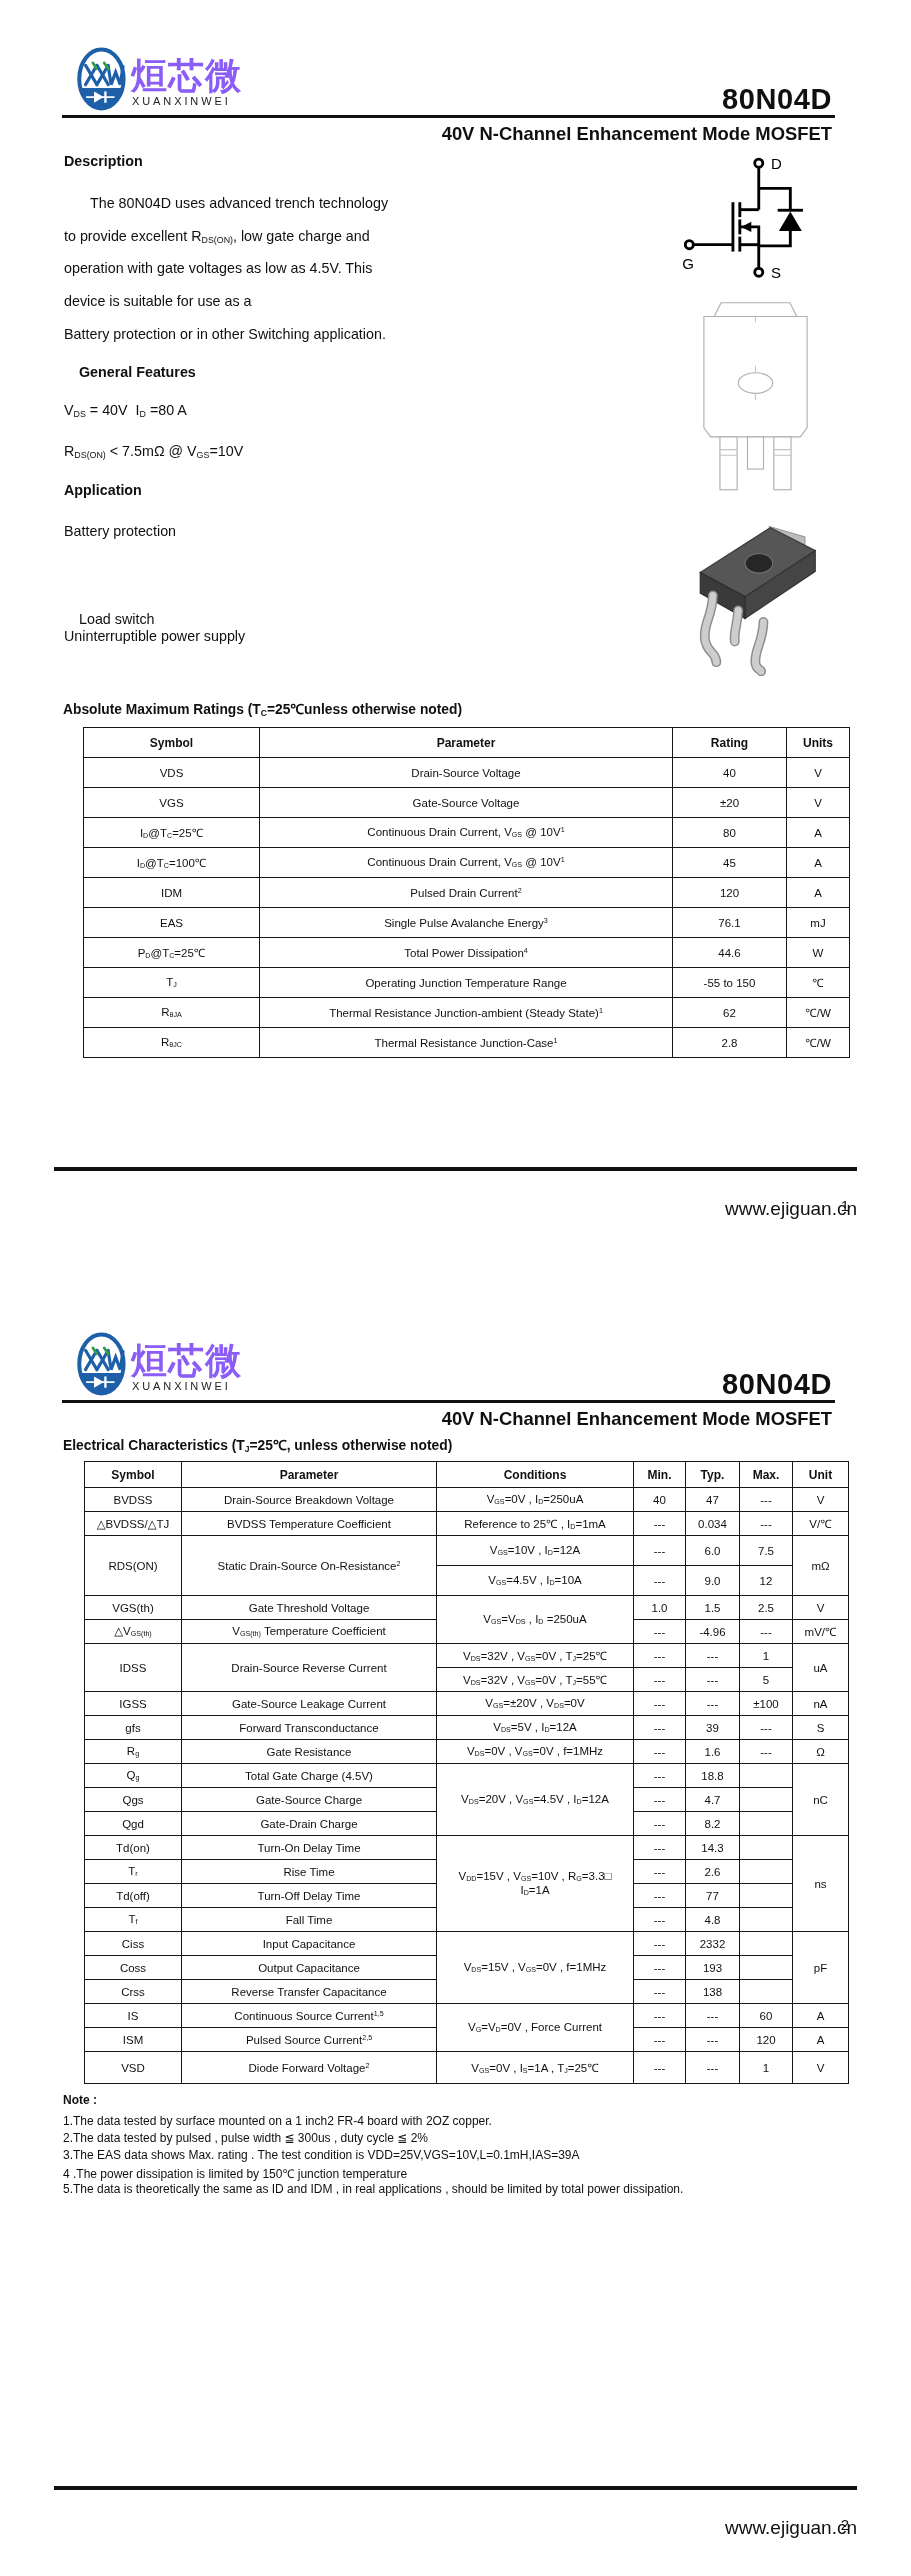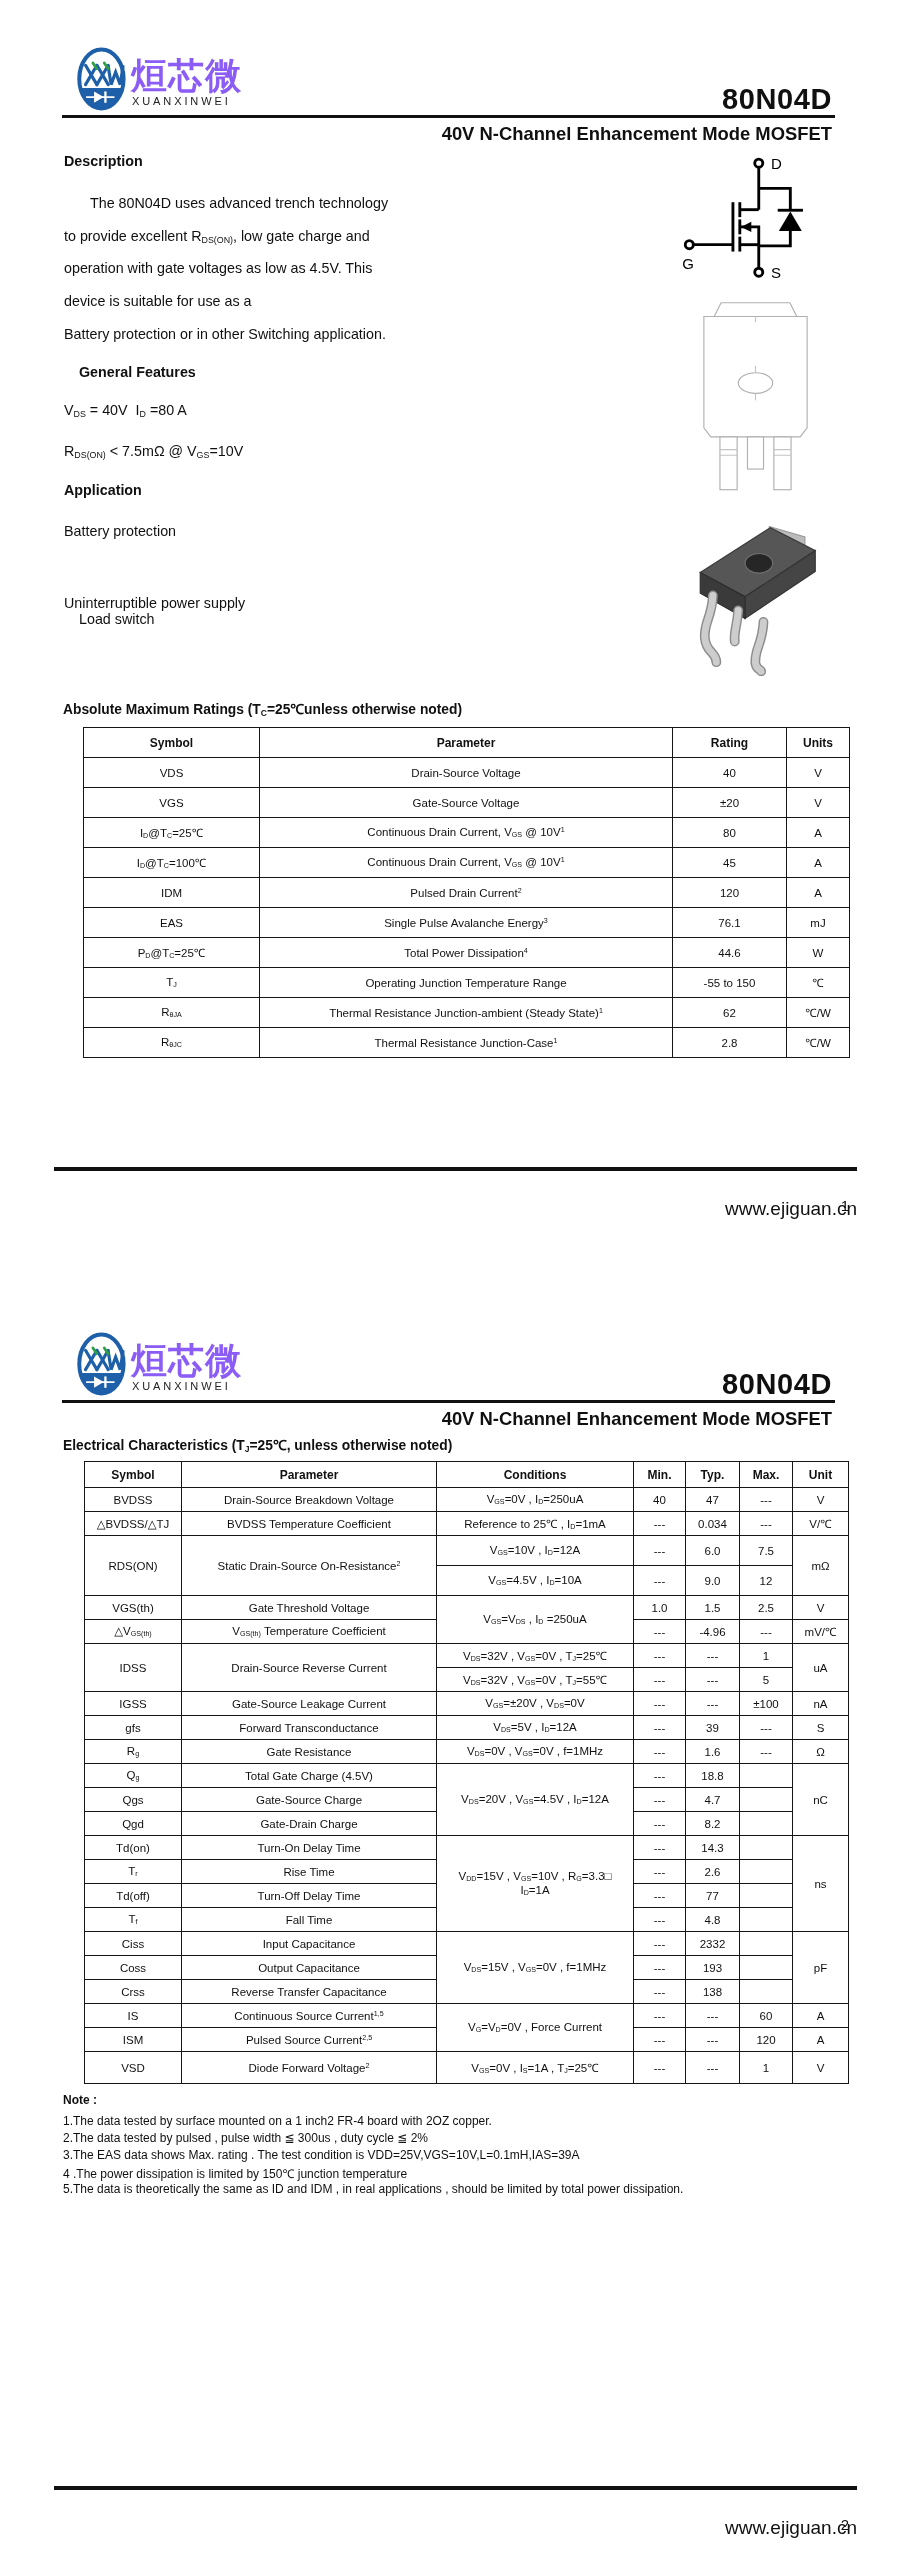--- a/index.html
+++ b/index.html
@@ -91,21 +91,21 @@
     <div class="abs body-line" style="left:64px;top:293px;">device is suitable for use as a</div>
     <div class="abs body-line" style="left:64px;top:326px;">Battery protection or in other Switching application.</div>
 
     <div class="abs sec-heading" style="left:64px;top:364px;margin-left:15px;">General Features</div>
     <div class="abs body-line" style="left:64px;top:402px;">V<sub>DS</sub> = 40V&nbsp; I<sub>D</sub> =80 A</div>
     <div class="abs body-line" style="left:64px;top:443px;">R<sub>DS(ON)</sub> &lt; 7.5mΩ @ V<sub>GS</sub>=10V</div>
 
     <div class="abs sec-heading" style="left:64px;top:482px;">Application</div>
     <div class="abs body-line" style="left:64px;top:523px;">Battery protection</div>
     <div class="abs body-line" style="left:79px;top:563px;margin-top:48px;">Load switch</div>
-    <div class="abs body-line" style="left:64px;top:595px;text-align:center;">Uninterruptible power supply</div>
+    <div class="abs body-line" style="left:64px;top:628px;text-align:center;">Uninterruptible power supply</div>
 
     <div class="abs" style="left:680px;top:154px;width:138px;height:132px;">
       <svg width="138" height="132" viewBox="0 0 240 230">
         <g stroke="#000" stroke-width="5" fill="none">
           <circle cx="137" cy="16" r="7"></circle>
           <circle cx="137" cy="206" r="7"></circle>
           <circle cx="16" cy="158" r="7"></circle>
           <path d="M137,23 V97"></path>
           <path d="M137,60 H192 V98"></path>
           <path d="M192,134 V160 H137"></path>

